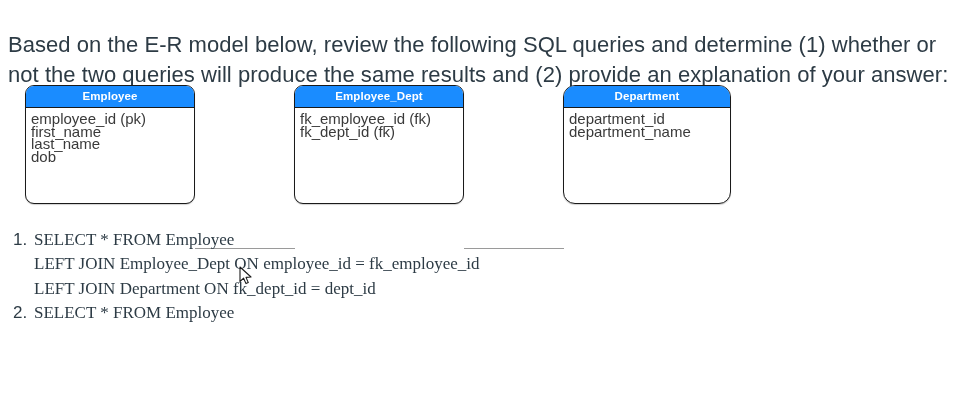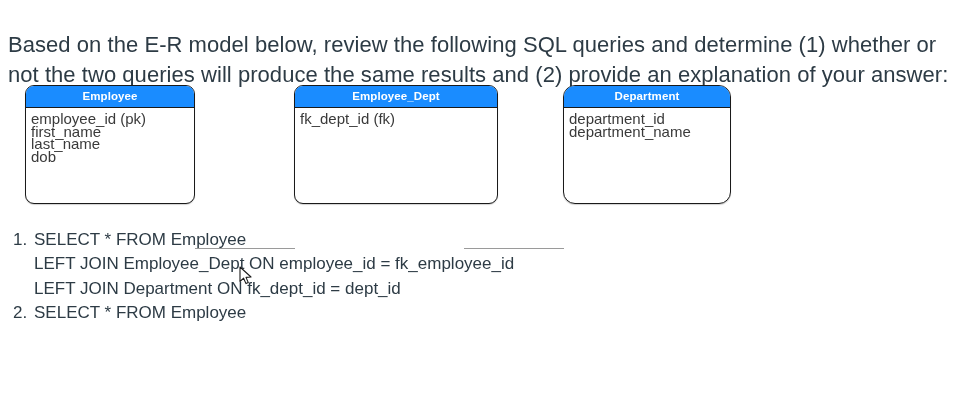--- a/index.html
+++ b/index.html
@@ -92,20 +92,21 @@
     margin: 0;
   }
   .query-number {
     position: absolute;
     left: 13px;
     top: 0;
     width: 18px;
   }
   .query-line {
     white-space: nowrap;
+    font-family: Liberation Serif, serif;
   }
 
   
   #cursor {
     position: absolute;
     left: 239px;
     top: 266px;
     width: 14px;
     height: 20px;
     pointer-events: none;
@@ -124,23 +125,24 @@
   <div class="er-entity" style="left:8px; width:170px;">
     <div class="er-entity-header">Employee</div>
     <div class="er-entity-fields">
       <div class="er-field">employee_id (pk)</div>
       <div class="er-field">first_name</div>
       <div class="er-field">last_name</div>
       <div class="er-field">dob</div>
     </div>
   </div>
 
-  <div class="er-entity" style="left:277px; width:204px;">
+  <div class="er-entity" style="left:277px; width:170px;">
     <div class="er-entity-header">Employee_Dept</div>
     <div class="er-entity-fields">
+      <div class="er-field">fk_employee_id (fk)</div>
       <div class="er-field">fk_dept_id (fk)</div>
     </div>
   </div>
 
   <div class="er-entity" style="left:546px; width:168px;border-radius:12px;">
     <div class="er-entity-header">Department</div>
     <div class="er-entity-fields">
       <div class="er-field">department_id</div>
       <div class="er-field">department_name</div>
     </div>

